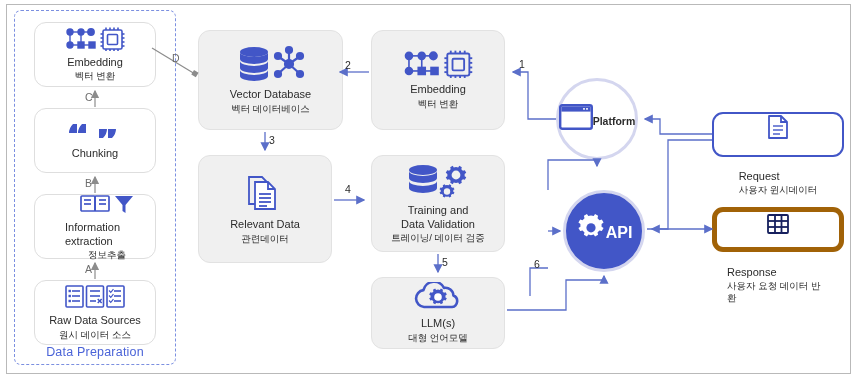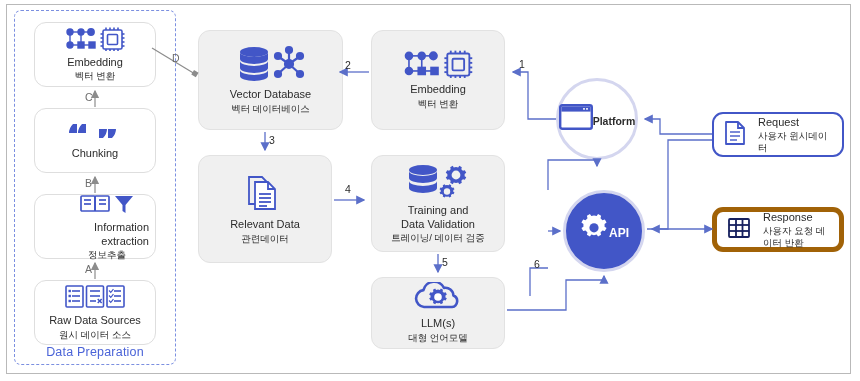--- a/index.html
+++ b/index.html
@@ -13,43 +13,43 @@
   
   .dash-panel{position:absolute;left:14px;top:10px;width:162px;height:355px;
     border:1.5px dashed #7b8fe0;border-radius:7px;box-sizing:border-box;background:transparent;}
 
   .panel-title{position:absolute;left:14px;top:345px;width:162px;text-align:center;
     font-size:12.5px;color:#4a63d8;letter-spacing:.2px;}
 
   
   .node{position:absolute;box-sizing:border-box;border-radius:12px;
     display:flex;flex-direction:column;align-items:center;justify-content:center;
-    text-align:right;padding:4px 6px;}
+    text-align:left;padding:4px 6px;}
   .node.white{background:#ffffff;border:1px solid #dedede;}
   .node.gray{background:#f0f0f0;border:1px solid #e2e2e2;}
   .node .ico{display:block;line-height:0;margin-bottom:5px;}
   .t-en{font-size:11px;color:#2b2b2b;line-height:1.2;}
   .t-ko{font-size:9.5px;color:#2b2b2b;line-height:1.25;margin-top:1px;}
 
   
   .card{position:absolute;box-sizing:border-box;border-radius:11px;background:#fff;
-    display:flex;align-items:center;padding:0 10px;gap:12px;}
+    display:flex;align-items:center;padding:0 10px;gap:26px;flex-direction:column;}
   .card.req{border:2px solid #4256c7;}
   .card.res{border:5px solid #a16207;}
   .card .txt{display:flex;flex-direction:column;}
   .card .txt .t-en{font-size:11px;text-align:left;}
   .card .txt .t-ko{font-size:9.5px;text-align:left;}
 
   
   .circle{position:absolute;border-radius:50%;box-sizing:border-box;
     display:flex;flex-direction:row;align-items:center;justify-content:center;font-weight:bold;}
   .circle.platform{background:#ffffff;border:3px solid #d4d6ef;}
   .circle.platform .lbl{font-size:10.5px;color:#2b2b2b;margin-top:4px;}
   .circle.api{background:#4256c7;border:3px solid #d4d6ef;}
-  .circle.api .lbl{font-size:12px;color:#ffffff;margin-top:3px;}
+  .circle.api .lbl{font-size:16px;color:#ffffff;margin-top:3px;}
 
   
   .lines{position:absolute;left:0;top:0;width:860px;height:381px;pointer-events:none;}
 
   .num{position:absolute;font-size:10.5px;color:#2b2b2b;}
   .num.gray{color:#6d6d6d;}
 </style>
 </head>
 <body>
 

